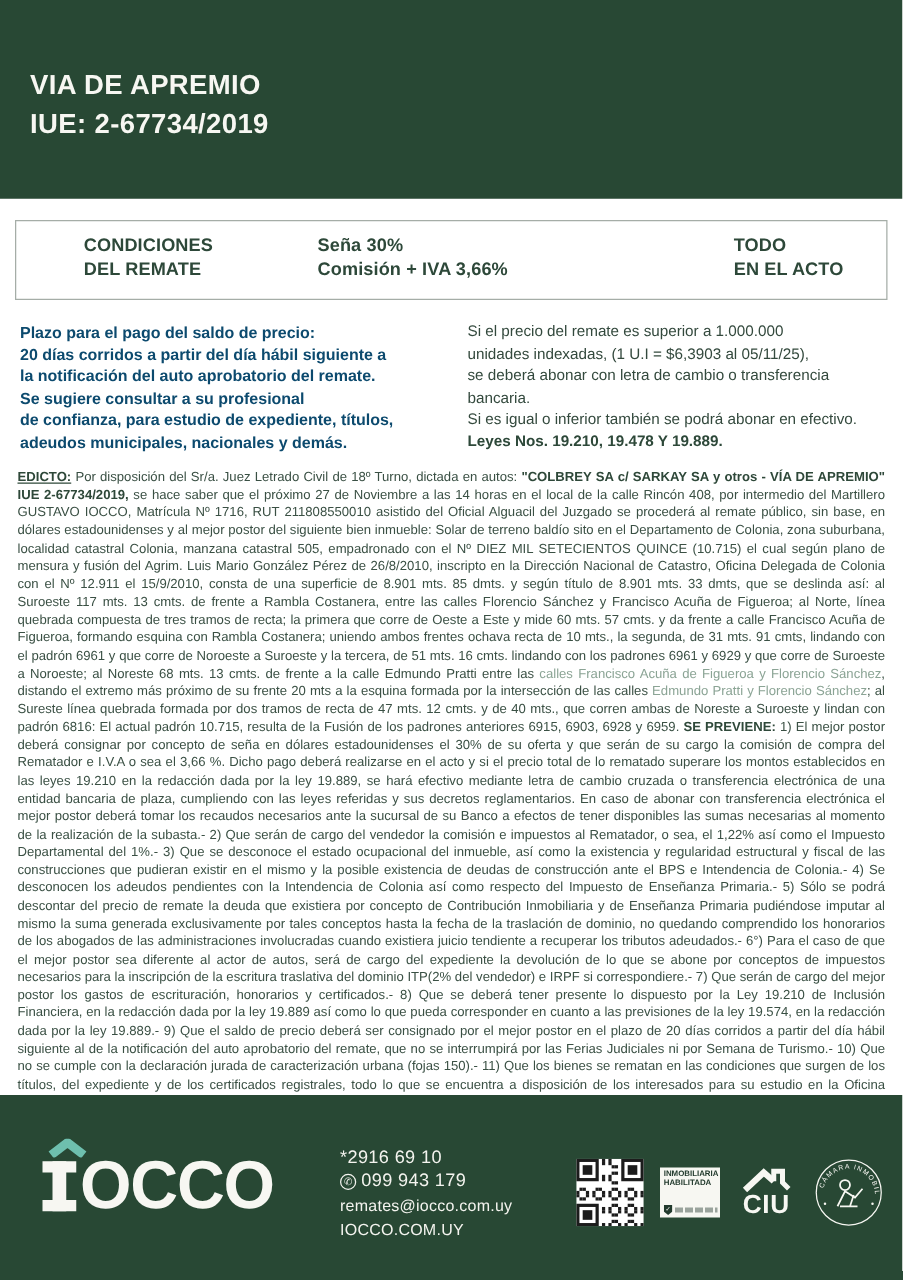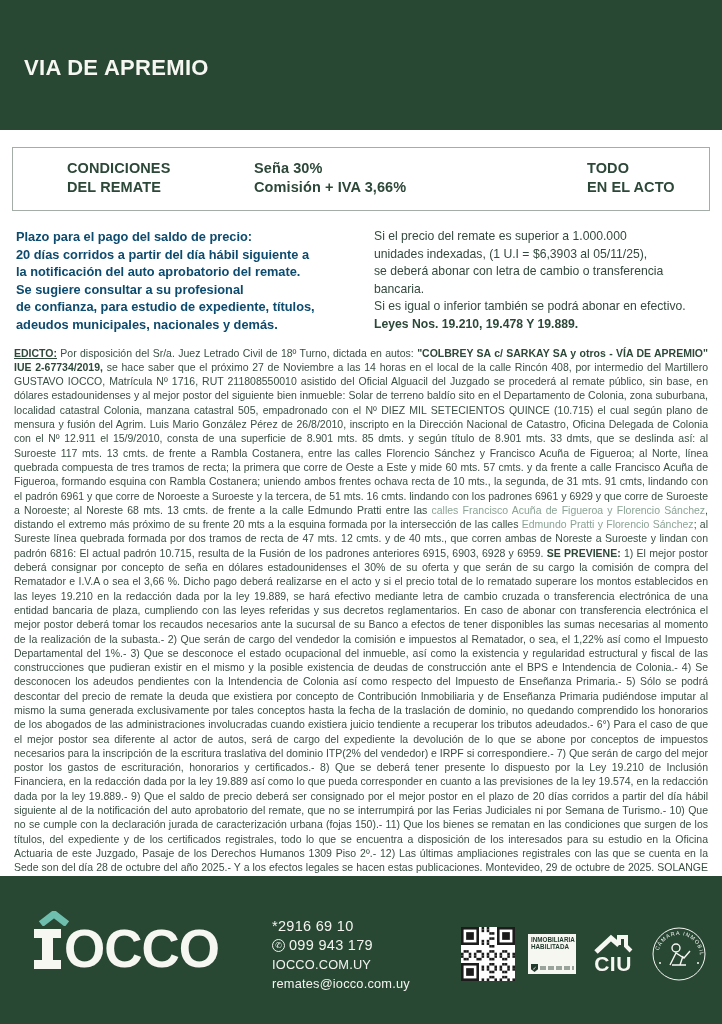--- a/index.html
+++ b/index.html
@@ -9,21 +9,21 @@
     width:722px; height:1024px;
     background:#ffffff;
     font-family:"Liberation Sans", sans-serif;
     color:#2e4839;
     overflow:hidden;
   }
   .preline { white-space:pre-line; }
 
   
   .header {
-    height:130px;
+    height:159px;
     background:#284834;
     padding:52px 24px 0 24px;
   }
   .header .title {
     color:#f7f7f2;
     font-weight:800;
     font-size:22px;
     letter-spacing:.3px;
     line-height:31px;
   }
@@ -165,20 +165,21 @@
   .ciu .ciu-word {
     color:#f7f7f2; font-weight:900; font-size:21px; line-height:20px; letter-spacing:.5px;
   }
   .stamp { width:58px; height:58px; line-height:0; }
 </style>
 </head>
 <body>
 
 <div class="header">
   <div class="title">VIA DE APREMIO</div>
+  <div class="title">IUE: 2-67734/2019</div>
 </div>
 
 <div class="cond-box">
   <div class="cond-col c1 preline">CONDICIONES
 DEL REMATE</div>
   <div class="cond-col c2 preline">Seña 30%
 Comisión + IVA 3,66%</div>
   <div class="cond-col c3 preline">TODO
 EN EL ACTO</div>
 </div>
@@ -219,22 +220,22 @@
       <div class="logo-occo">OCCO</div>
     </div>
   </div>
 
   <div class="contact">
     <div class="row ph">*2916 69 10</div>
     <div class="row">
       <span class="wa-icon">✆</span>
       <span class="ph">099 943 179</span>
     </div>
+    <div class="row plain">remates@iocco.com.uy</div>
     <div class="row plain">IOCCO.COM.UY</div>
-    <div class="row plain">remates@iocco.com.uy</div>
   </div>
 
   <div class="footer-badges">
     <div class="qr"><svg width="54" height="54" xmlns="http://www.w3.org/2000/svg">
           <rect width="54" height="54" fill="#fff"></rect>
           <rect x="0" y="0" width="18" height="18" fill="#1c1c1c"></rect>
           <rect x="2.5714285714285716" y="2.5714285714285716" width="12.857142857142858" height="12.857142857142858" fill="#fff"></rect>
           <rect x="5.142857142857143" y="5.142857142857143" width="7.714285714285715" height="7.714285714285715" fill="#1c1c1c"></rect>
           <rect x="36" y="0" width="18" height="18" fill="#1c1c1c"></rect>
           <rect x="38.57142857142858" y="2.5714285714285716" width="12.857142857142858" height="12.857142857142858" fill="#fff"></rect>

